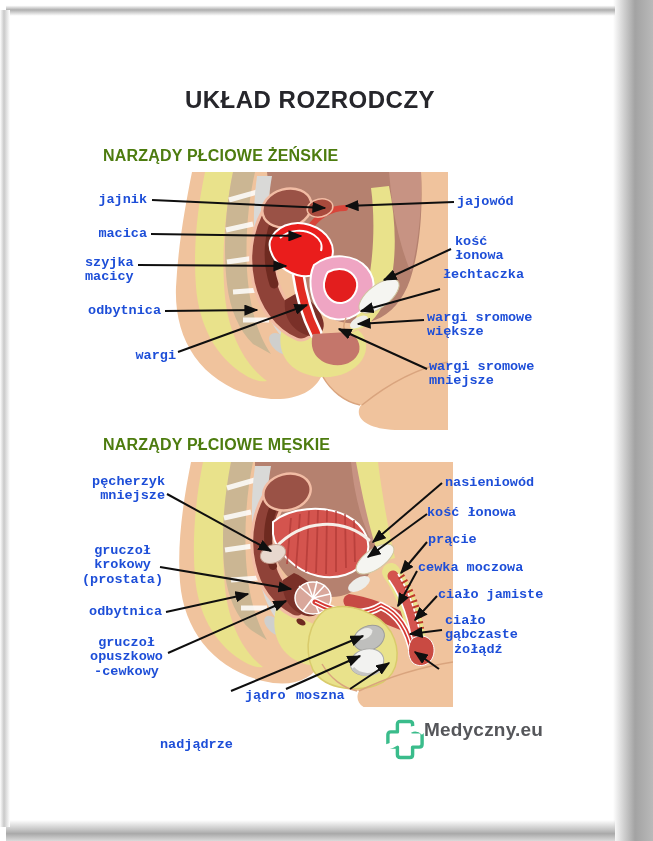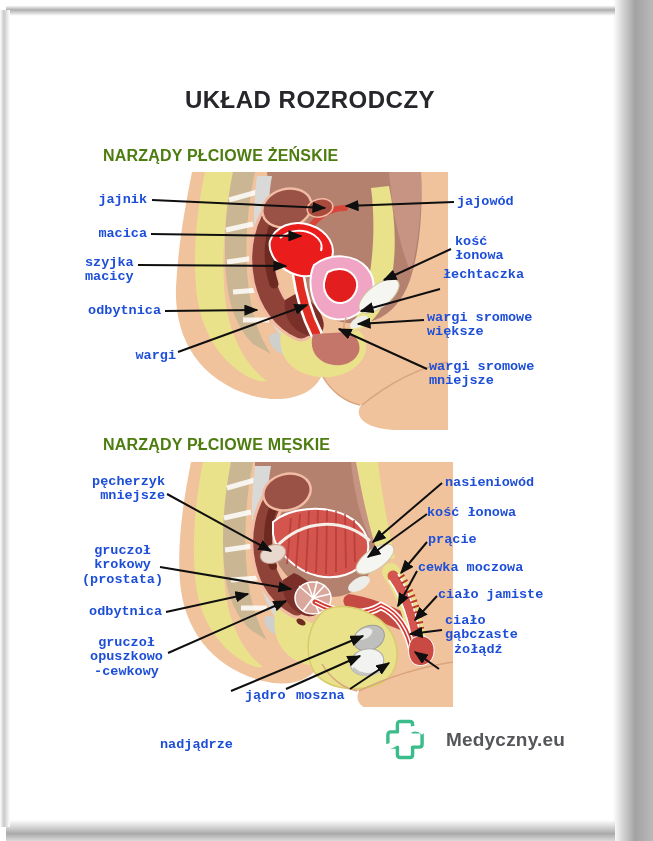--- a/index.html
+++ b/index.html
@@ -27,21 +27,21 @@
   .fig-m{left:163px;top:462px;width:290px;height:245px;}
 
   .arrows{position:absolute;left:0;top:0;width:653px;height:841px;z-index:4;pointer-events:none;}
   .ar{stroke:#0f0f0f;stroke-width:2;marker-end:url(#ah);}
 
   .lbl{position:absolute;z-index:5;font-size:13.5px;line-height:1.07;font-weight:600;color:#1d4ed8;
        white-space:pre-line;font-family:Liberation Mono, monospace;}
   .lbl.r{text-align:right;}
   .lbl.c{text-align:center;}
 
-  .logo{position:absolute;left:386px;top:719px;display:flex;align-items:center;gap:22px;z-index:5;}
+  .logo{position:absolute;left:386px;top:719px;display:flex;gap:0;z-index:5;}
   .logo-text{font-size:19px;font-weight:700;color:#55565a;letter-spacing:.2px;}
 </style>
 </head>
 <body>
 
 <div class="canvas">
 
   <h1 class="title">UKŁAD ROZRODCZY</h1>
   <h2 class="sec sec-f">NARZĄDY PŁCIOWE ŻEŃSKIE</h2>
   <h2 class="sec sec-m">NARZĄDY PŁCIOWE MĘSKIE</h2>

